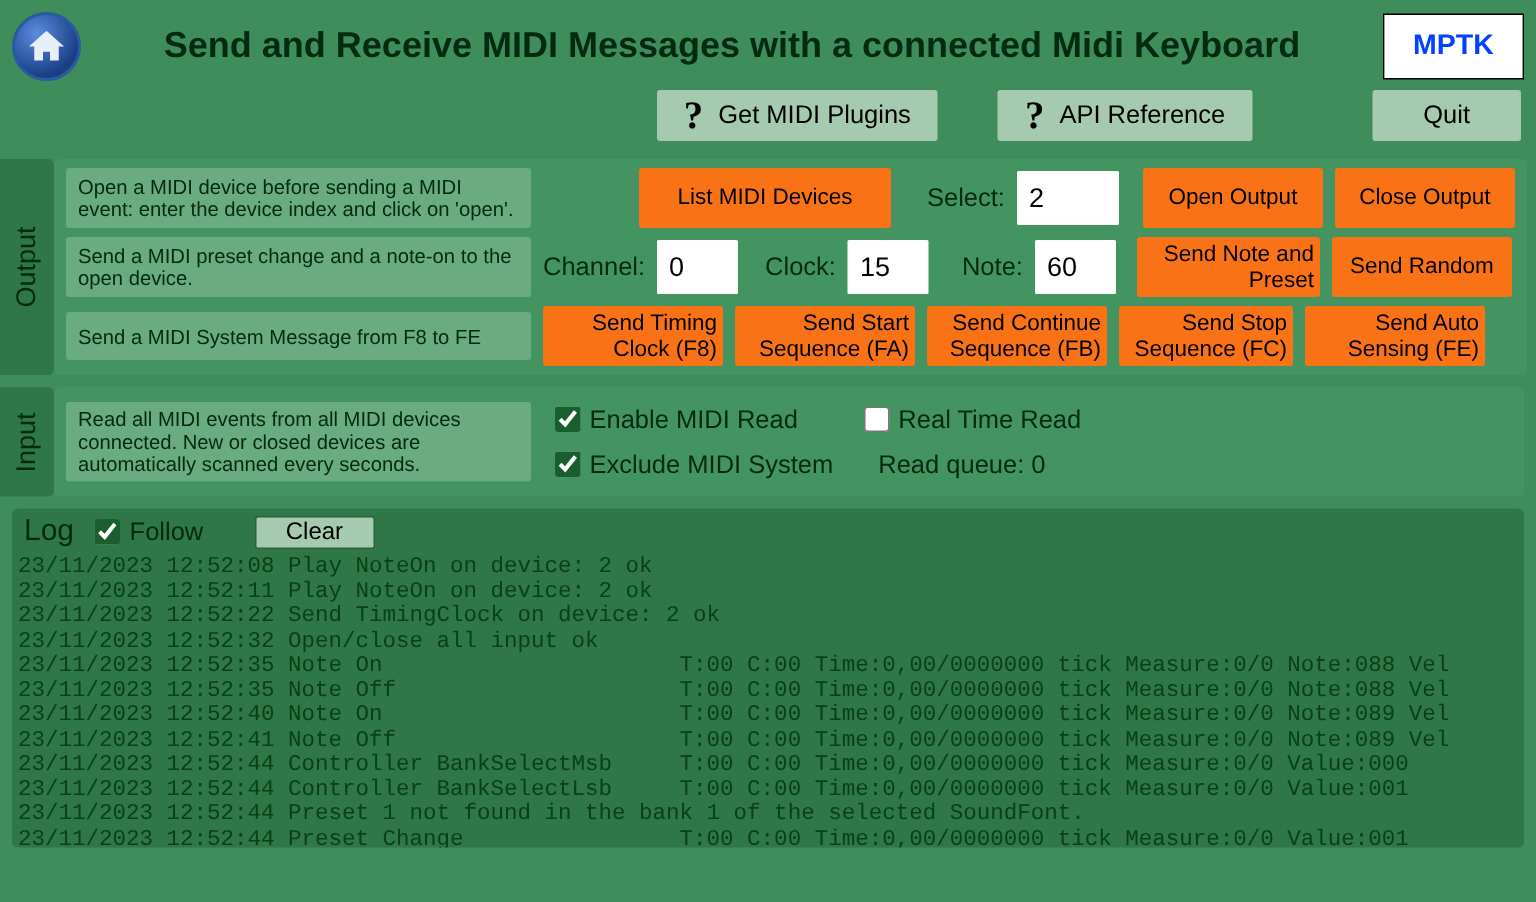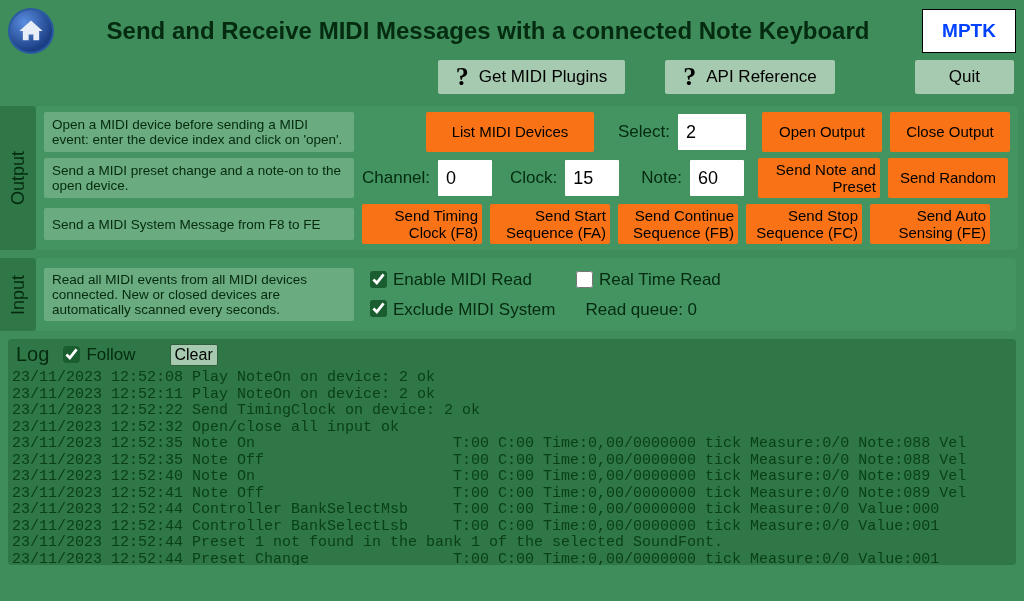--- a/index.html
+++ b/index.html
@@ -116,41 +116,41 @@
     background:#fff; border:none; height:36px;
     font-size:18px; padding:0 8px; border-radius:1px;
   }
   .chk { width:17px; height:17px; accent-color:#1a5e2f; margin-right:6px; cursor:pointer; }
 
   
   .logpanel { background:#2f7746; margin:4px 8px; border-radius:4px; height:226px; display:flex; flex-direction:column; }
   .loghdr { display:flex; align-items:center; gap:14px; padding:4px 8px; }
   .logtitle { font-size:20px; color:#042a10; }
   .followlbl { font-size:17px; color:#042a10; display:flex; align-items:center; }
-  .clearbtn { background:#a6cab0; border:1px solid #2f5f3d; font-size:16px; padding:1px 4px; cursor:pointer; border-radius:2px; }
+  .clearbtn { background:#a6cab0; border:1px solid #2f5f3d; font-size:16px; padding:1px 20px; cursor:pointer; border-radius:2px; }
   .logbody {
     flex:1; overflow:hidden;
     font-family: "Courier New", monospace;
     font-size:15px;
     color:#0a4015;
     padding:0 4px;
     white-space: pre;
     line-height:16.5px;
   }
 </style>
 </head>
 <body>
 
 <div class="header">
   <div class="home-btn">
     <svg viewBox="0 0 24 24">
         <path d="M12 3 L2 12 h3 v8 h5 v-5 h4 v5 h5 v-8 h3 Z"></path>
       </svg>
   </div>
-  <div class="title">Send and Receive MIDI Messages with a connected Note Keyboard</div>
+  <div class="title">Send and Receive MIDI Messages with a connected Midi Keyboard</div>
   <div class="logo">
     <div class="logo-stripes">
       <div style="background:#2bd83b"></div>
         <div style="background:#1e4de0"></div>
         <div style="background:#2bd83b"></div>
         <div style="background:#1e4de0"></div>
     </div>
     <div class="logo-text">MPTK</div>
   </div>
 </div>
@@ -216,21 +216,21 @@
           <label class="lbl" style="display:flex; align-items:center">
             <input type="checkbox" class="chk" checked="" style="">
             <span>Enable MIDI Read</span>
           </label>
           <label class="lbl" style="display:flex; align-items:center">
             <input type="checkbox" class="chk" style="">
             <span>Real Time Read</span>
           </label>
         </div>
         <div style="display:flex; align-items:center; gap:30px">
-          <label class="lbl" style="display:flex; ">
+          <label class="lbl" style="display:flex; align-items:center">
             <input type="checkbox" class="chk" checked="" style="">
             <span>Exclude MIDI System</span>
           </label>
           <span class="lbl">Read queue: 0</span>
         </div>
       </div>
     </div>
   </div>
 </div>
 

